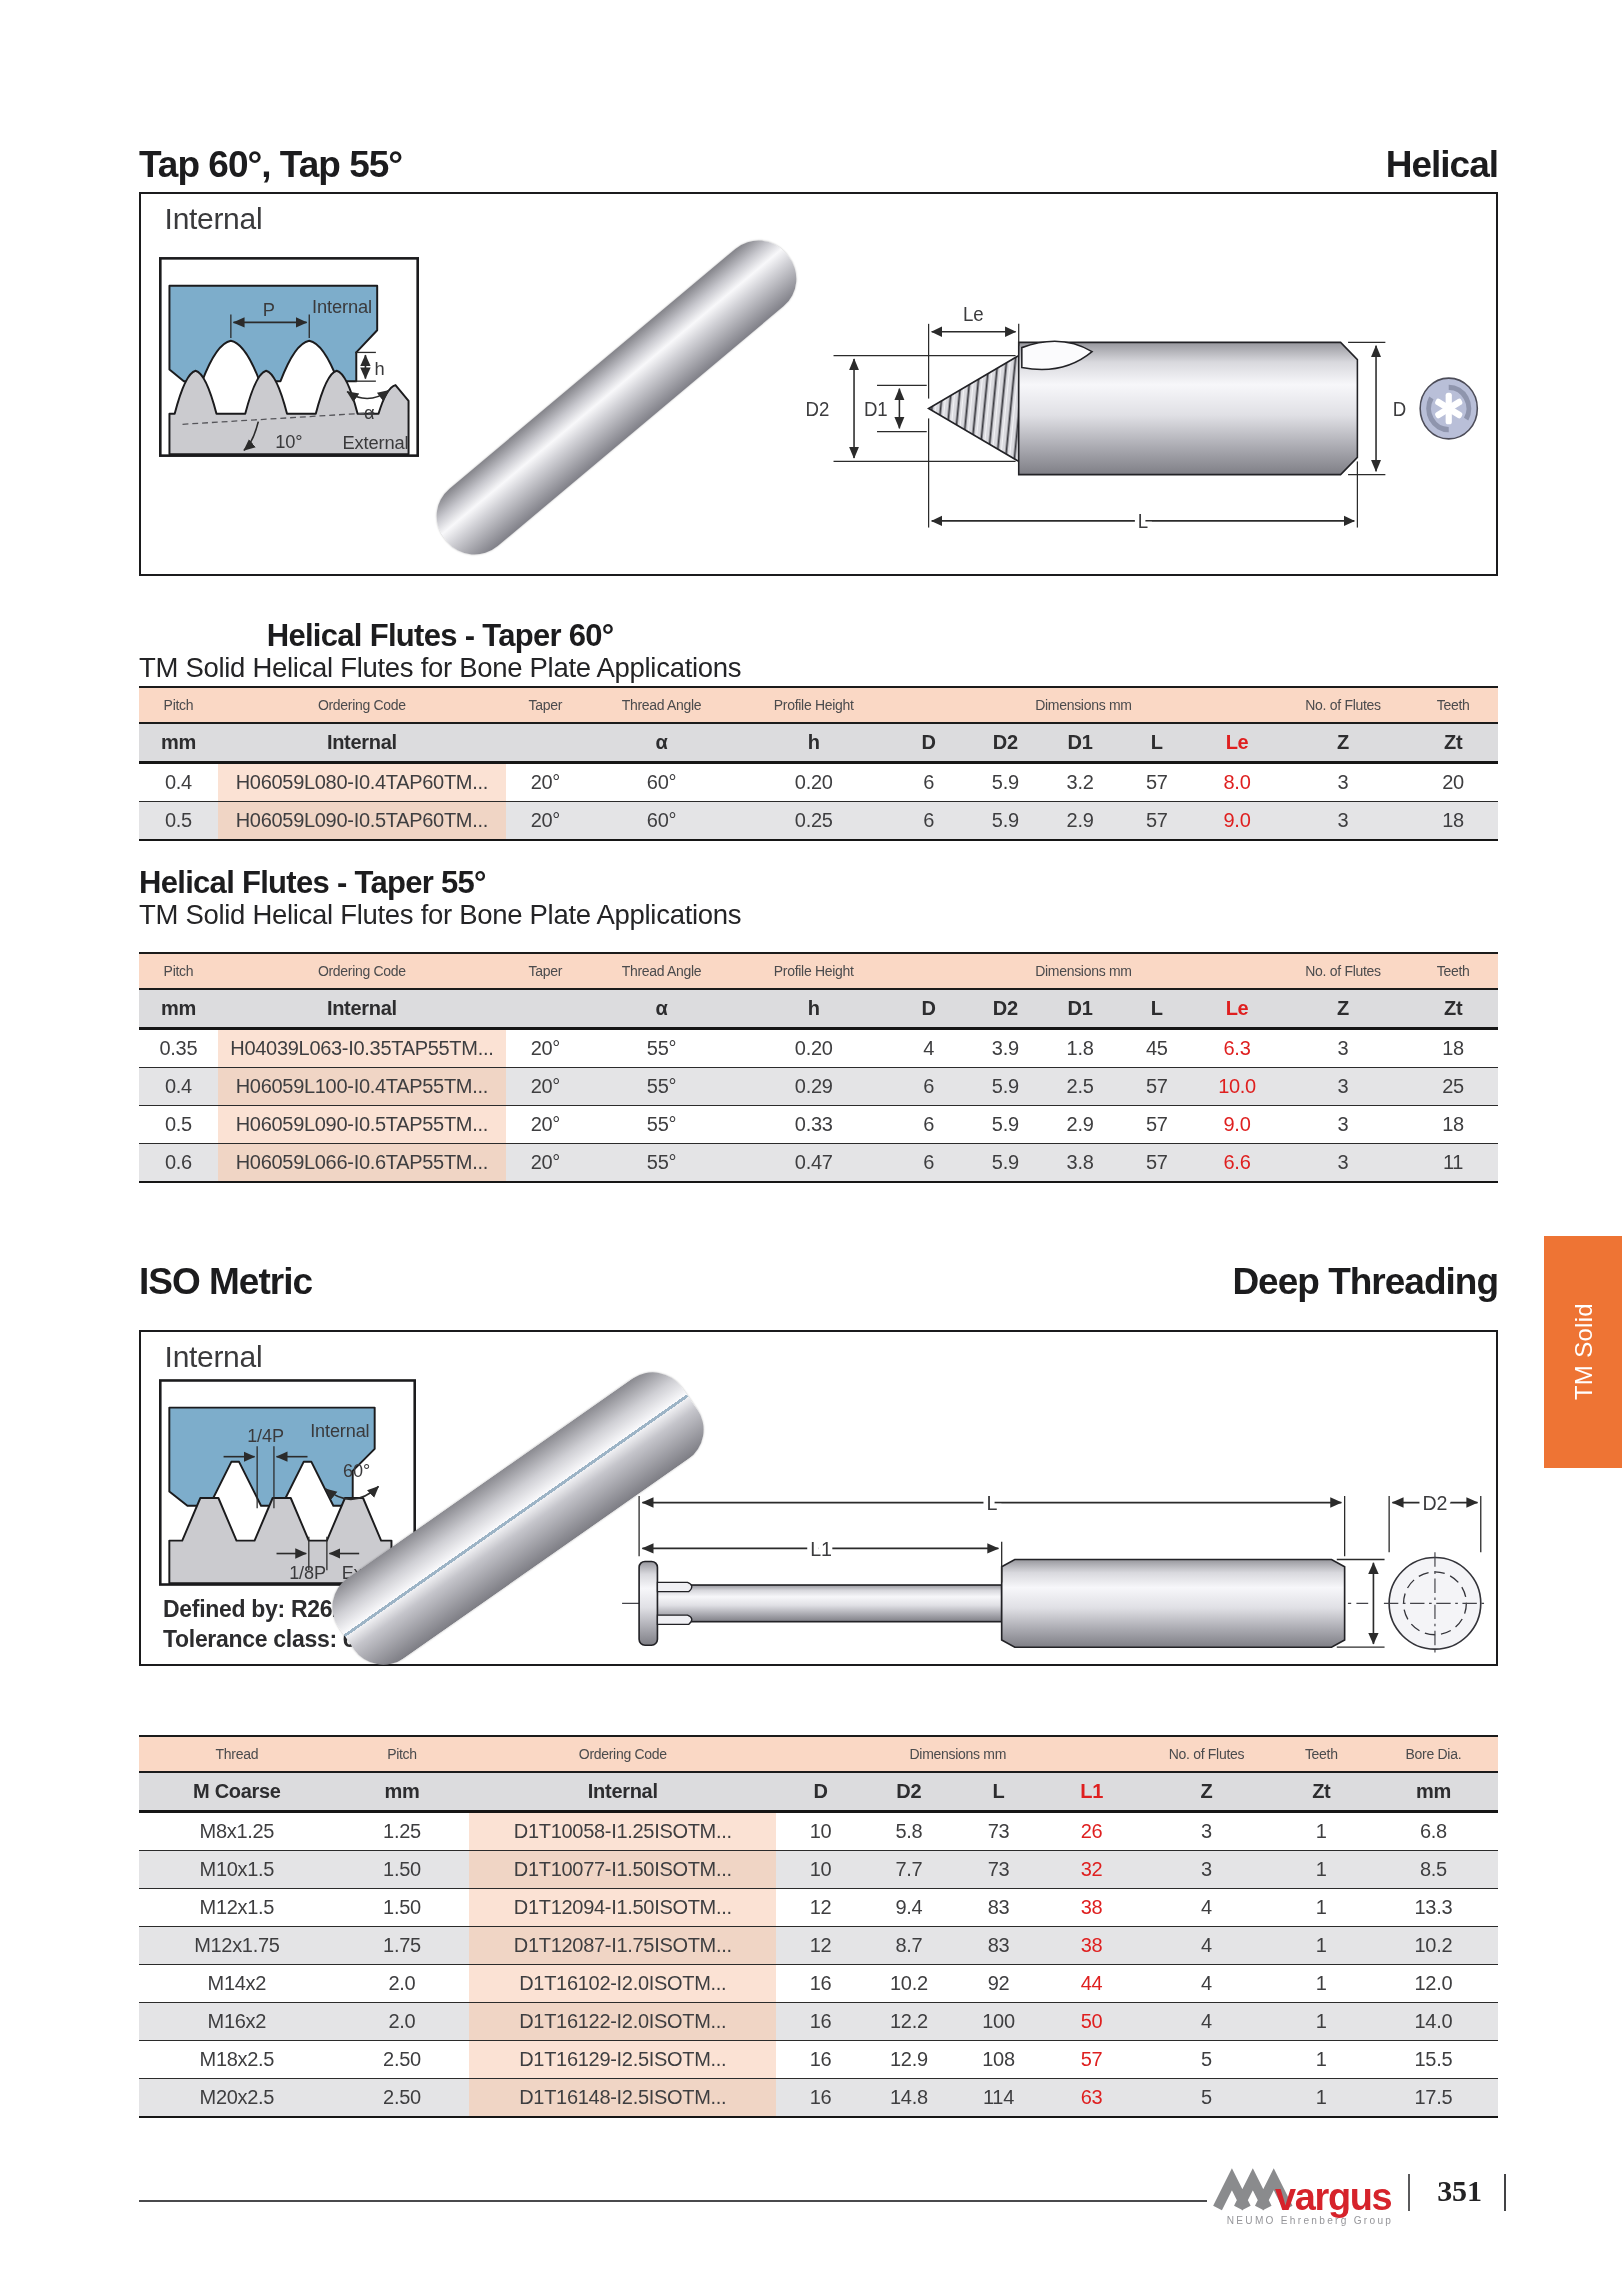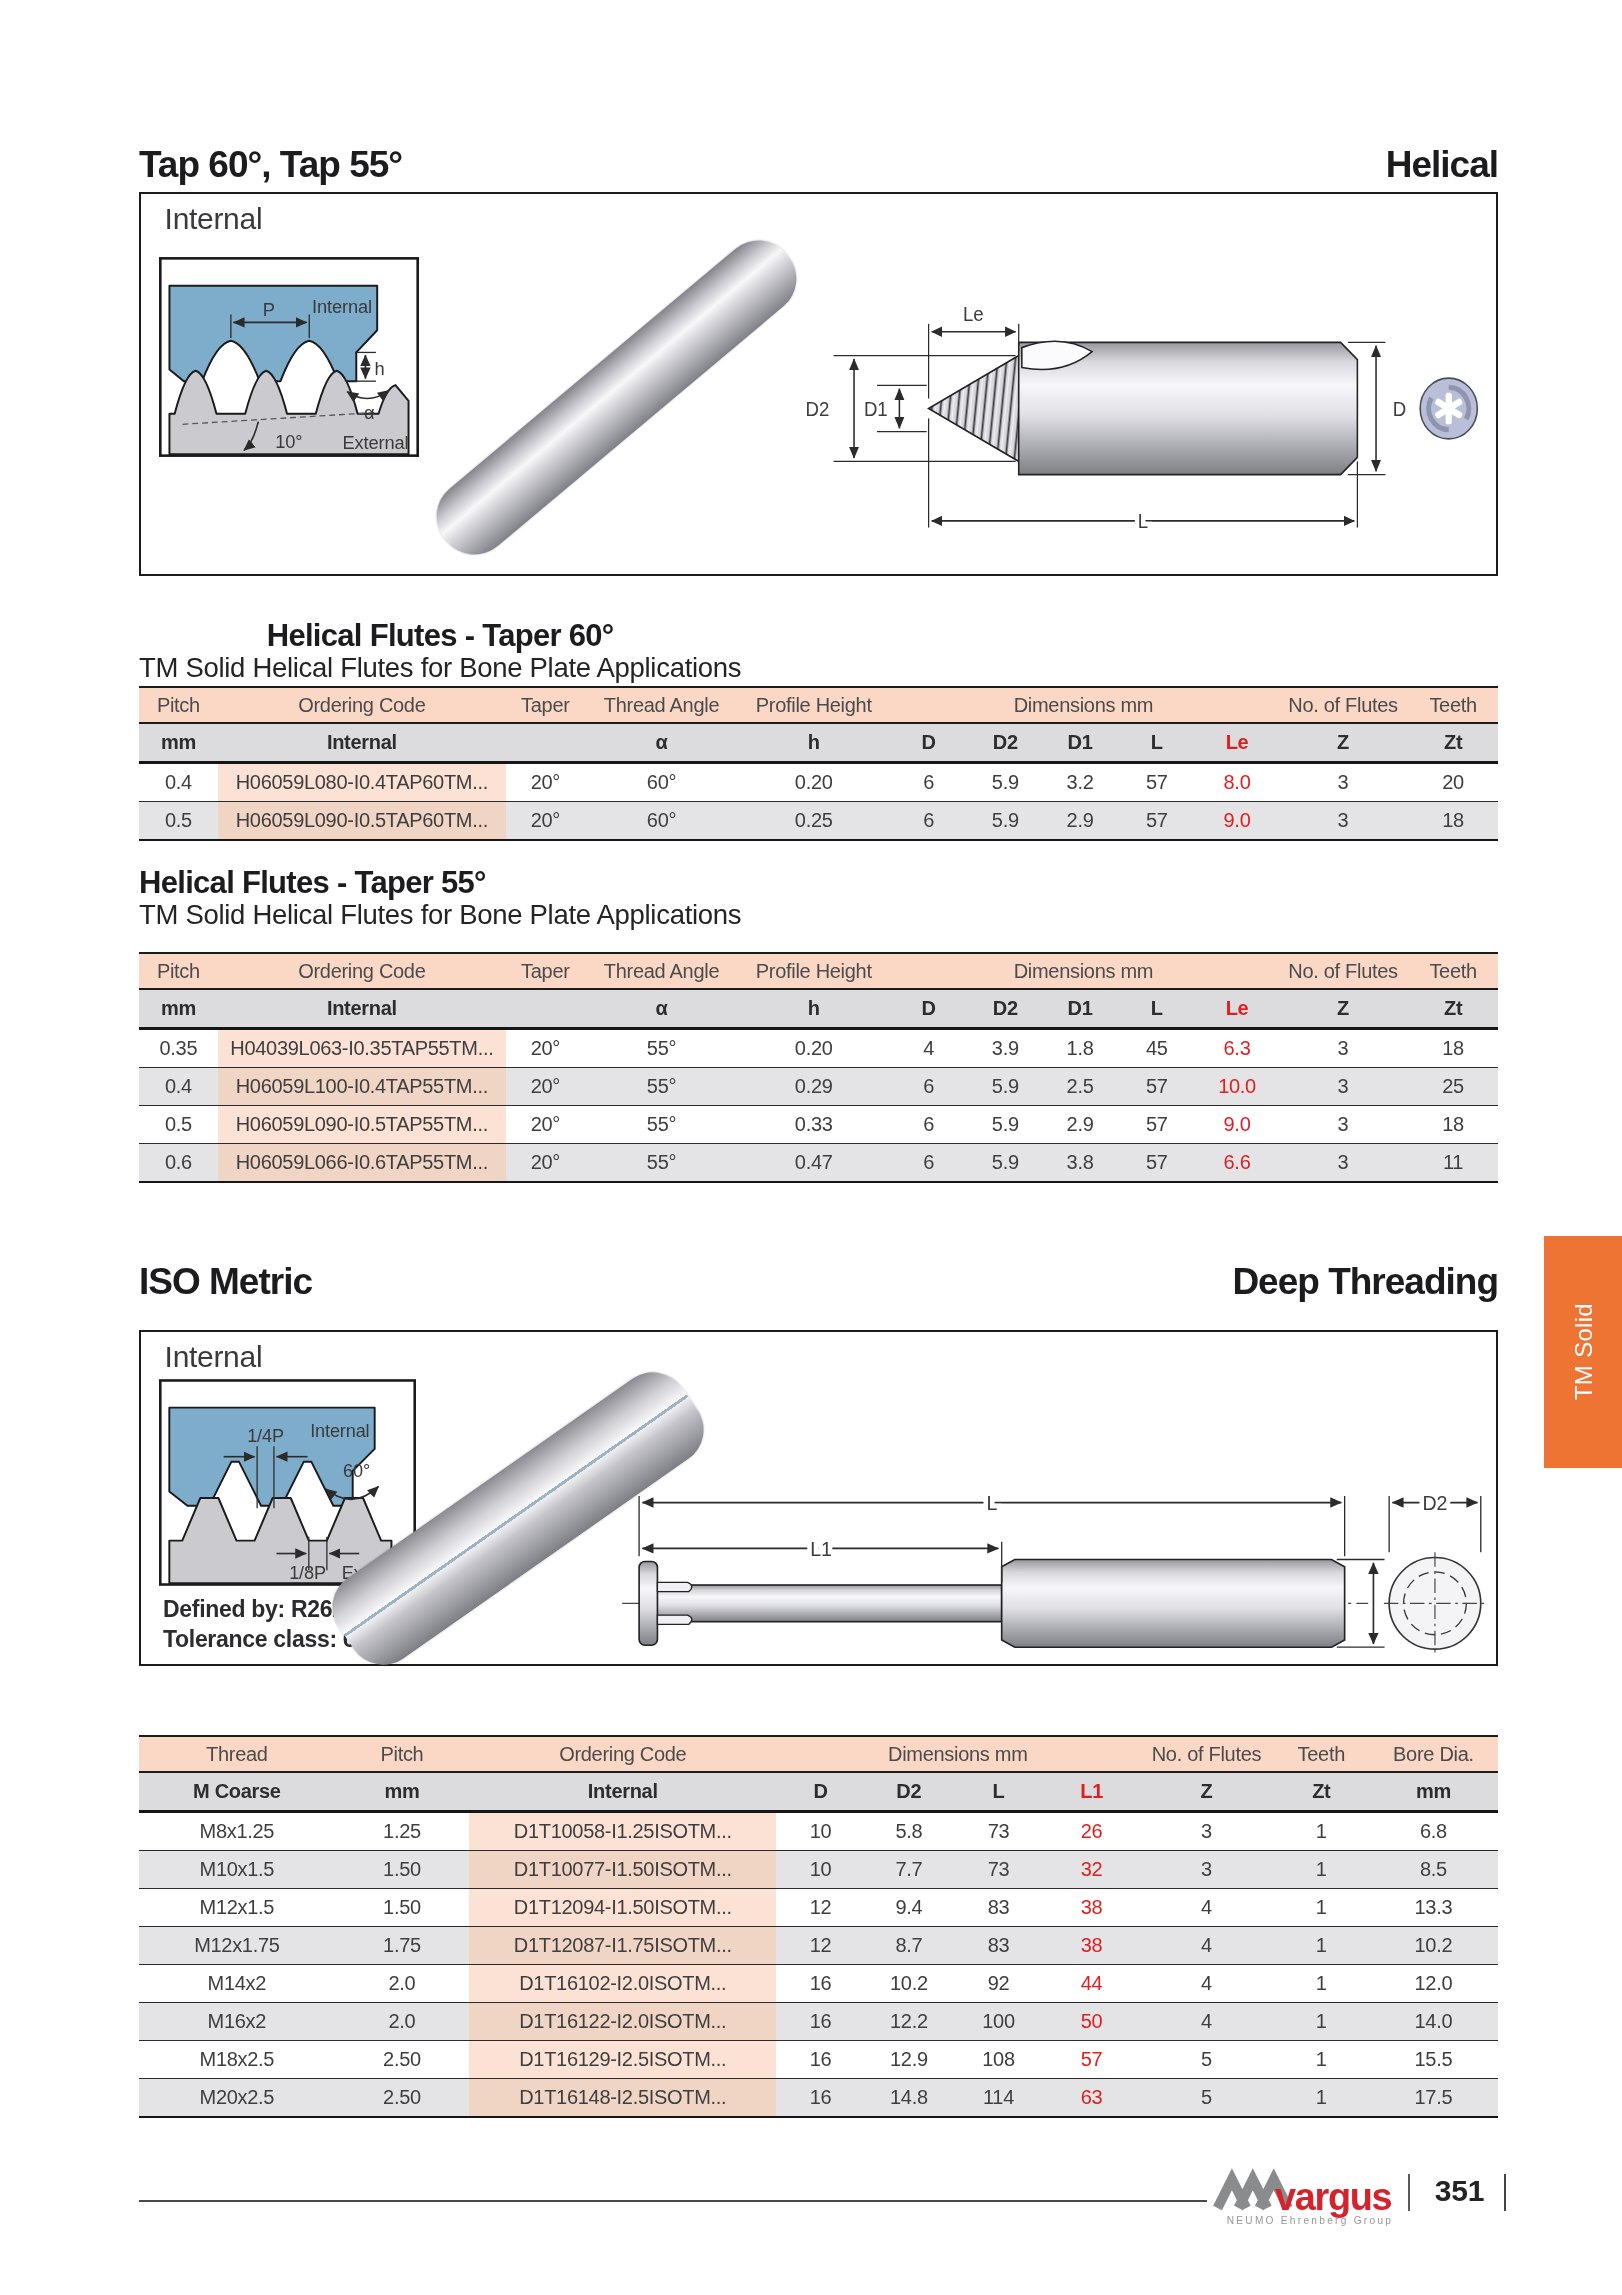--- a/index.html
+++ b/index.html
@@ -24,41 +24,41 @@
   .rod{position:absolute;border-radius:36px;
        background:linear-gradient(90deg,#84848a 0%,#c7c7cd 22%,#f8f8fa 40%,#d2d2d7 58%,#808088 100%);
        box-shadow:0 0 2px rgba(0,0,0,.3);}
   .rod2{background:linear-gradient(90deg,rgba(0,0,0,0) 0 45%,#9db4c6 45% 48%,rgba(0,0,0,0) 48% 100%),
                   linear-gradient(90deg,#8a8a90 0%,#cfcfd4 25%,#fafafc 45%,#c5c5cb 62%,#7d7d84 100%);}
 
   
   .tblwrap{position:absolute;left:139px;width:1359px;}
   .datatable{border-collapse:collapse;table-layout:fixed;width:100%;border-top:2px solid #1b1b1b;}
   .datatable th,.datatable td{padding:0;text-align:center;overflow:hidden;white-space:nowrap;}
-  .datatable thead .group th{background:#fad8c5;font-weight:normal;font-size:20px;color:#4b4b4d;height:34px;border-bottom:2px solid #1b1b1b;letter-spacing:-0.3px;}
+  .datatable thead .group th{background:#fad8c5;font-weight:normal;font-size:14px;color:#4b4b4d;height:34px;border-bottom:2px solid #1b1b1b;letter-spacing:-0.3px;}
   .datatable thead .sub th{background:#dcdcde;font-weight:bold;font-size:20px;color:#2d2d2f;height:37px;border-bottom:3.9px solid #161616;letter-spacing:-0.3px;}
   .datatable tbody td{font-size:20px;color:#3e3e40;height:37px;border-bottom:1.3px solid #2b2b2b;letter-spacing:-0.3px;}
   .deep tbody td{height:37px;}
   .datatable tbody td.hl{background:#fbe2d4;}
   .datatable tbody tr:nth-child(even){background:#e4e4e6;}
   .datatable tbody tr:nth-child(even) td.hl{background:#f0d5c5;}
   .datatable tbody tr:last-child td{border-bottom:2px solid #161616;}
   .red{color:#df1f1f !important;}
 
   
   .dim{stroke:#2b2b2b;stroke-width:2.5;fill:none;}
   .ext{stroke:#2b2b2b;stroke-width:2;fill:none;}
   .dlabel{font-size:30px;fill:#3c3c3e;font-family:"Liberation Sans",sans-serif;}
   .dlabel-bg{paint-order:stroke;stroke:#ffffff;stroke-width:14px;}
   .plabel{font-size:28px;fill:#3a3a3c;font-family:"Liberation Sans",sans-serif;}
 
   
   .foot-rule{position:absolute;left:139px;top:2200px;width:1068px;height:2px;background:#4a4a4c;}
   .foot-bar{position:absolute;width:2px;height:37px;top:2174px;background:#5a5a5c;}
-  .page-num{position:absolute;left:1419px;top:2174px;width:81px;text-align:center;font-size:30px;font-weight:bold;color:#232325;}
+  .page-num{position:absolute;left:1419px;top:2174px;width:81px;text-align:center;font-size:30px;font-weight:bold;color:#232325;font-family:Liberation Serif, serif;}
 
   
   .side-tab{position:absolute;left:1544px;top:1236px;width:79px;height:232px;background:#ee7434;
             display:flex;align-items:center;justify-content:center;}
   .side-tab span{writing-mode:vertical-rl;transform:rotate(180deg);color:#ffffff;font-size:24px;letter-spacing:0.3px;}
 </style>
 </head>
 <body>
 
 <div class="page">

